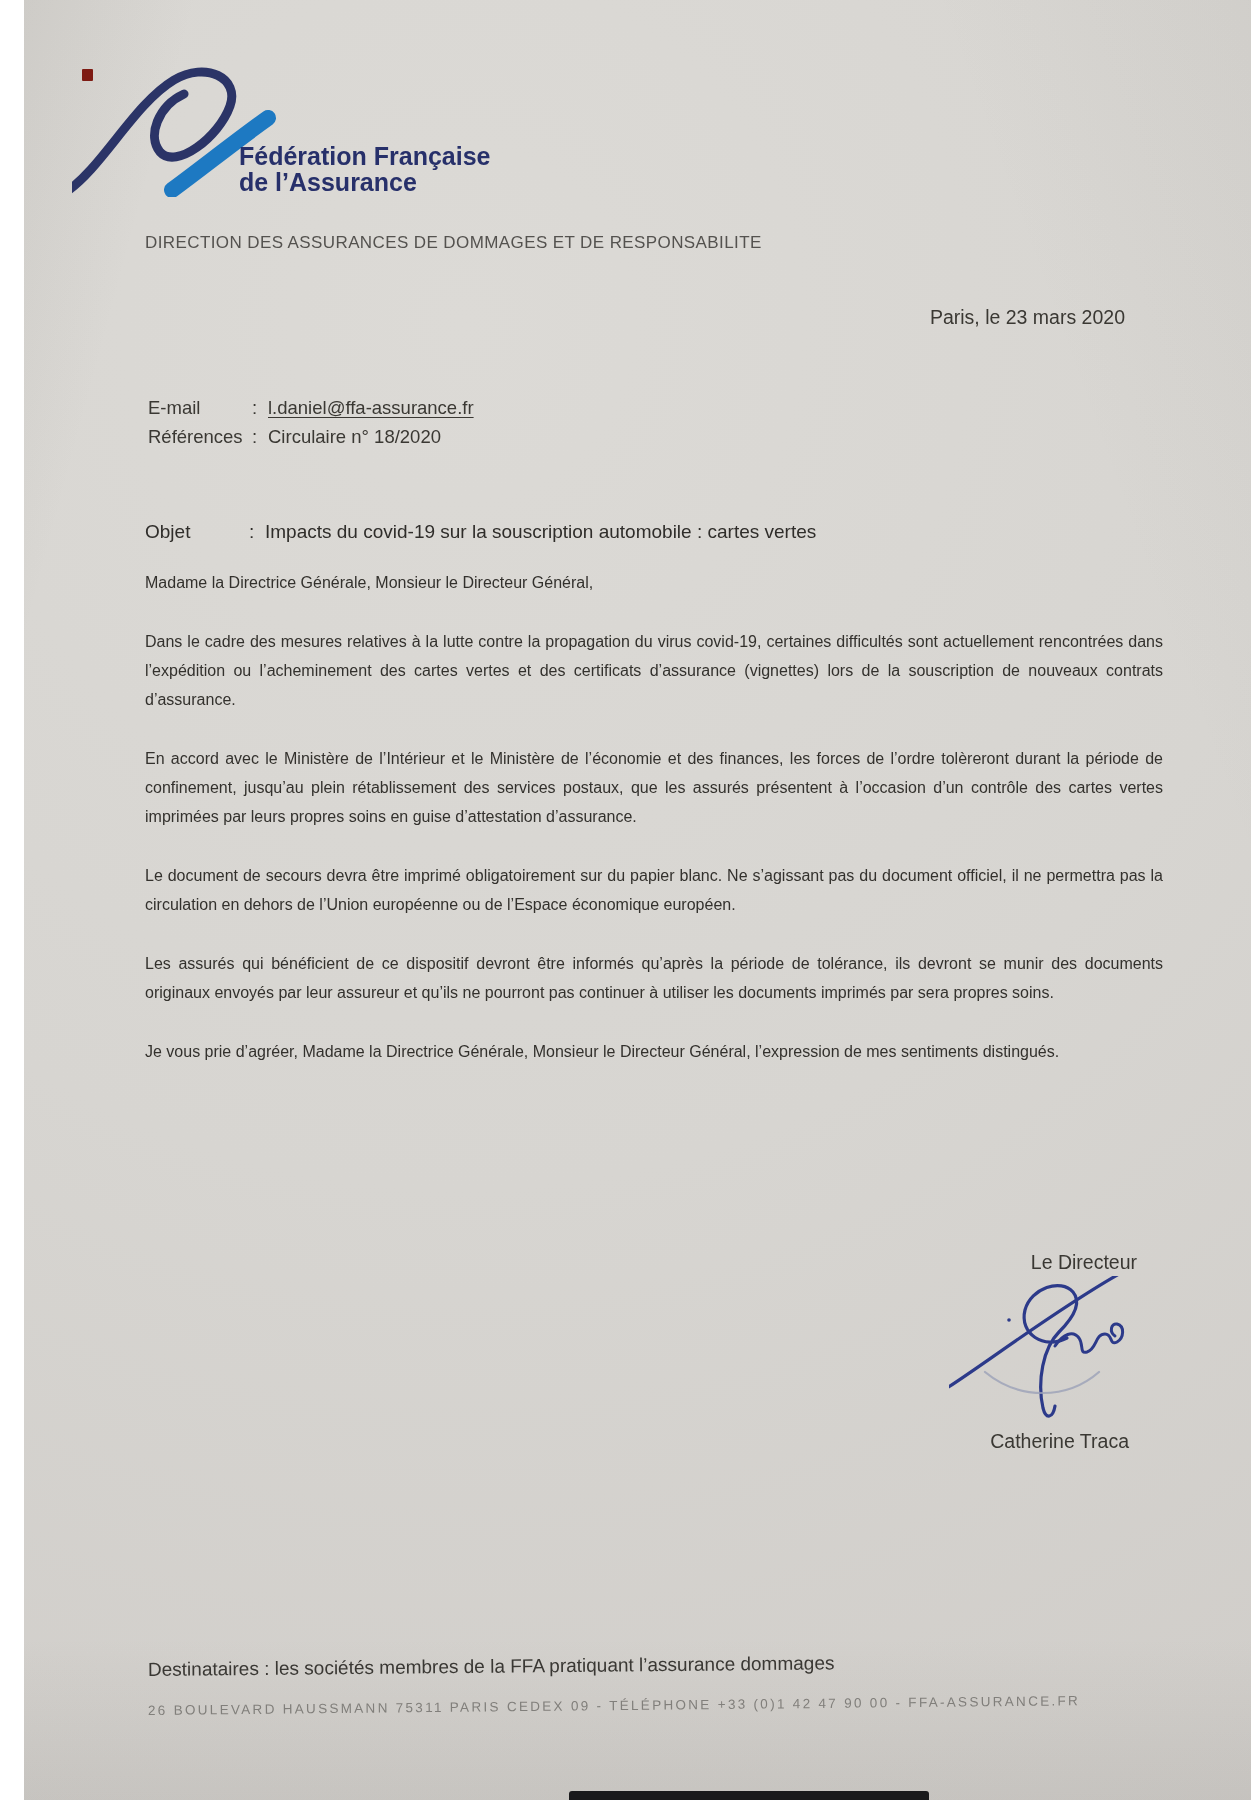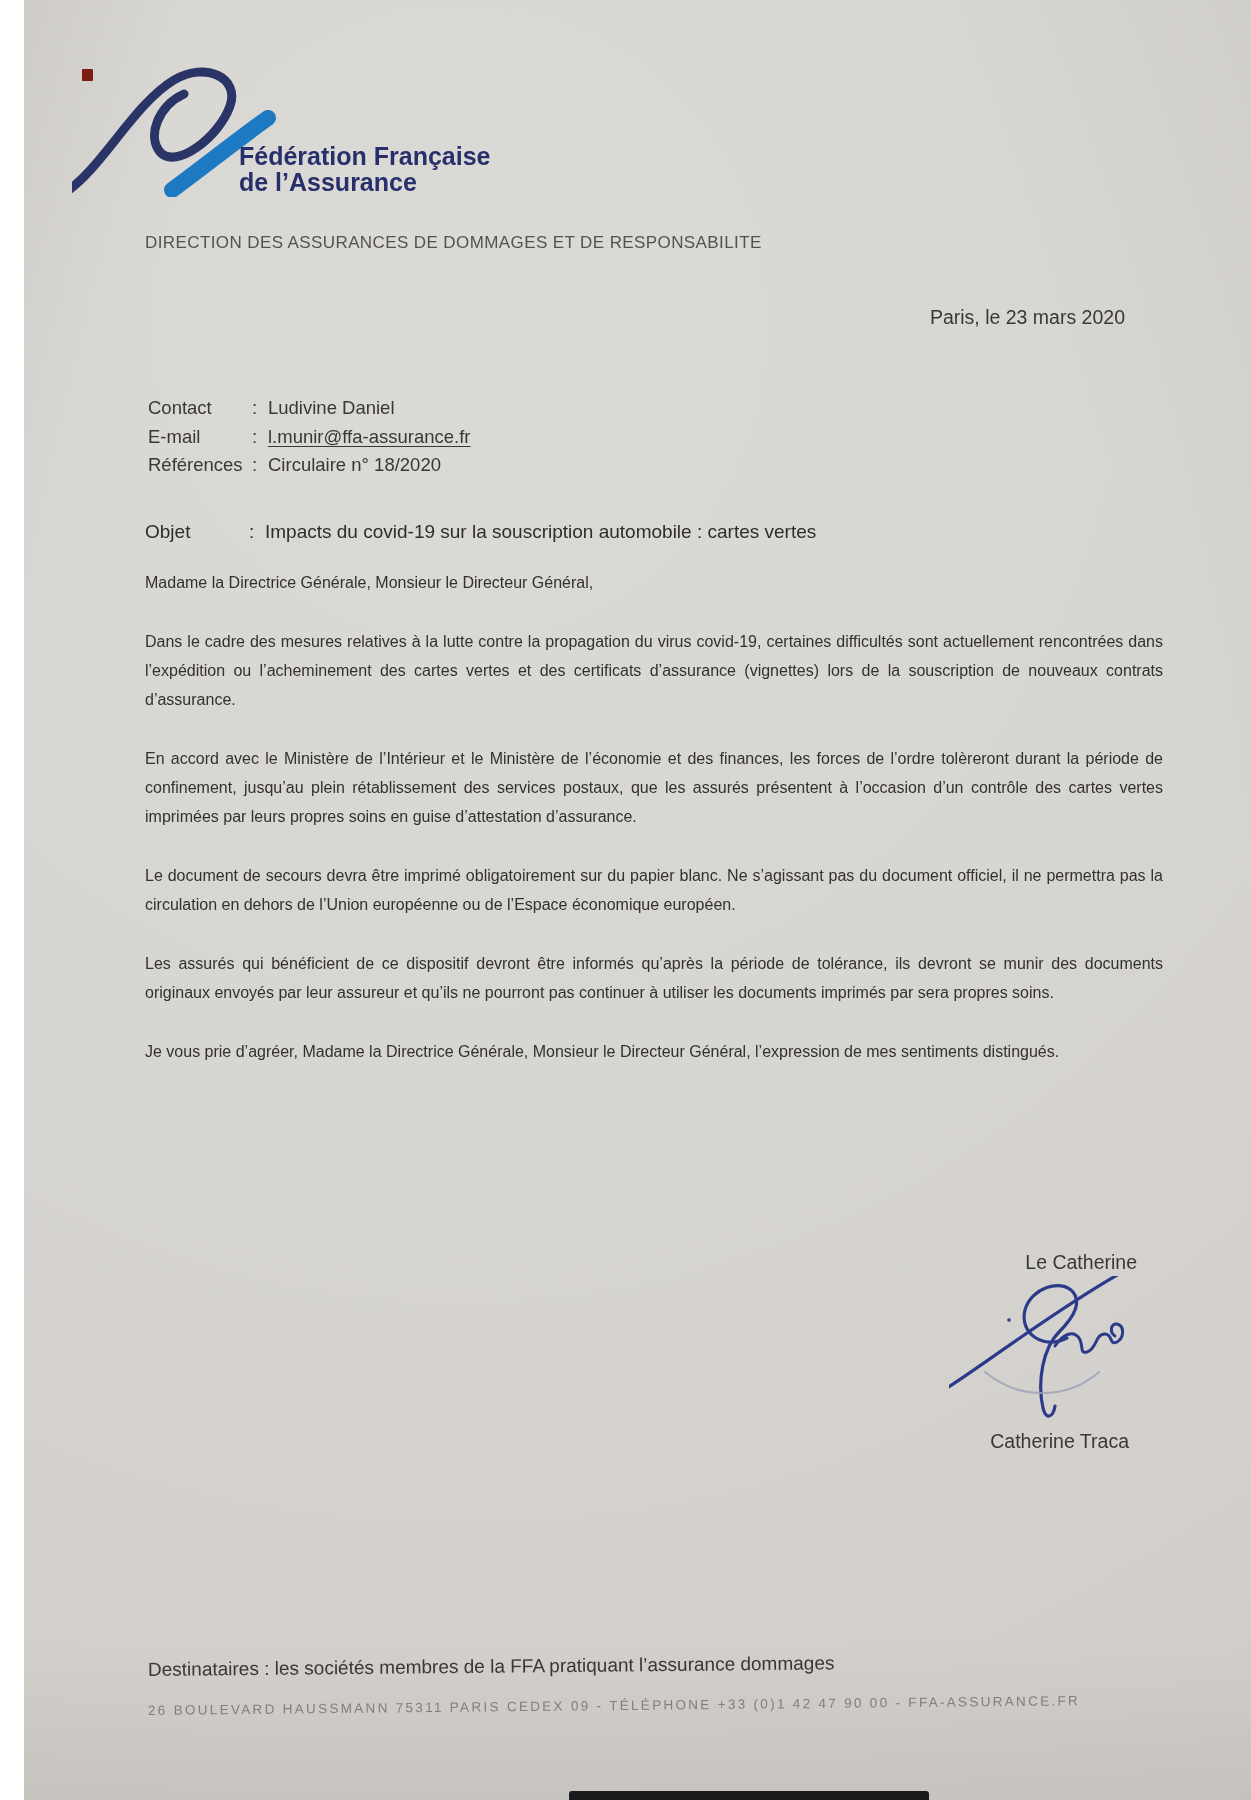--- a/index.html
+++ b/index.html
@@ -55,44 +55,41 @@
     <div>Fédération Française</div>
     <div>de l’Assurance</div>
   </div>
 
   <div class="division">DIRECTION DES ASSURANCES DE DOMMAGES ET DE RESPONSABILITE</div>
 
   <div class="dateline">Paris, le 23 mars 2020</div>
 
   <div class="contact">
     <div class="crow">
-      <span class="clabel">Contact</span><span class="ccolon">:</span><span class="cvalue">Ludivine Daniel</span>
-    </div>
-    <div class="crow">
-      <span class="clabel">E-mail</span><span class="ccolon">:</span><span class="cvalue u">l.munir@ffa-assurance.fr</span>
+      <span class="clabel">E-mail</span><span class="ccolon">:</span><span class="cvalue u">l.daniel@ffa-assurance.fr</span>
     </div>
     <div class="crow">
       <span class="clabel">Références</span><span class="ccolon">:</span><span class="cvalue">Circulaire n° 18/2020</span>
     </div>
   </div>
 
   <div class="objet">
     <span class="clabel">Objet</span><span class="ccolon">:</span><span class="cvalue">Impacts du covid-19 sur la souscription automobile : cartes vertes</span>
   </div>
 
   <div class="body">
     <p class="salutation">Madame la Directrice Générale, Monsieur le Directeur Général,</p>
     <p>Dans le cadre des mesures relatives à la lutte contre la propagation du virus covid-19, certaines difficultés sont actuellement rencontrées dans l’expédition ou l’acheminement des cartes vertes et des certificats d’assurance (vignettes) lors de la souscription de nouveaux contrats d’assurance.</p>
     <p>En accord avec le Ministère de l’Intérieur et le Ministère de l’économie et des finances, les forces de l’ordre tolèreront durant la période de confinement, jusqu’au plein rétablissement des services postaux, que les assurés présentent à l’occasion d’un contrôle des cartes vertes imprimées par leurs propres soins en guise d’attestation d’assurance.</p>
     <p>Le document de secours devra être imprimé obligatoirement sur du papier blanc. Ne s’agissant pas du document officiel, il ne permettra pas la circulation en dehors de l’Union européenne ou de l’Espace économique européen.</p>
     <p>Les assurés qui bénéficient de ce dispositif devront être informés qu’après la période de tolérance, ils devront se munir des documents originaux envoyés par leur assureur et qu’ils ne pourront pas continuer à utiliser les documents imprimés par sera propres soins.</p>
     <p>Je vous prie d’agréer, Madame la Directrice Générale, Monsieur le Directeur Général, l’expression de mes sentiments distingués.</p>
   </div>
 
-  <div class="signoff-title">Le Catherine</div>
+  <div class="signoff-title">Le Directeur</div>
 
   <svg class="signature-svg" width="185" height="152" viewBox="0 0 185 152" fill="none">
     <path d="M -2 112 C 40 85 105 35 170 -2" stroke="#2c3a8a" stroke-width="3.2" stroke-linecap="round" fill="none"></path>
     <path d="M 118 62 C 95 74 70 58 76 34 C 82 12 112 2 124 16 C 134 28 122 44 110 56 C 94 72 88 105 94 132 C 97 144 104 142 106 130" stroke="#2c3a8a" stroke-width="3.2" stroke-linecap="round" fill="none"></path>
     <path d="M 106 70 C 114 58 124 54 130 62 C 135 69 130 78 138 76 C 148 73 146 58 156 58 C 164 58 160 70 168 66 C 175 62 176 50 168 48 C 162 47 160 56 166 60" stroke="#2c3a8a" stroke-width="3" stroke-linecap="round" fill="none"></path>
     <path d="M 36 96 C 70 124 118 124 150 96" stroke="#9ba1b8" stroke-width="2.2" stroke-linecap="round" fill="none" opacity="0.8"></path>
     <circle cx="60" cy="44" r="1.8" fill="#2c3a8a"></circle>
   </svg>
 
   <div class="signoff-name">Catherine Traca</div>

